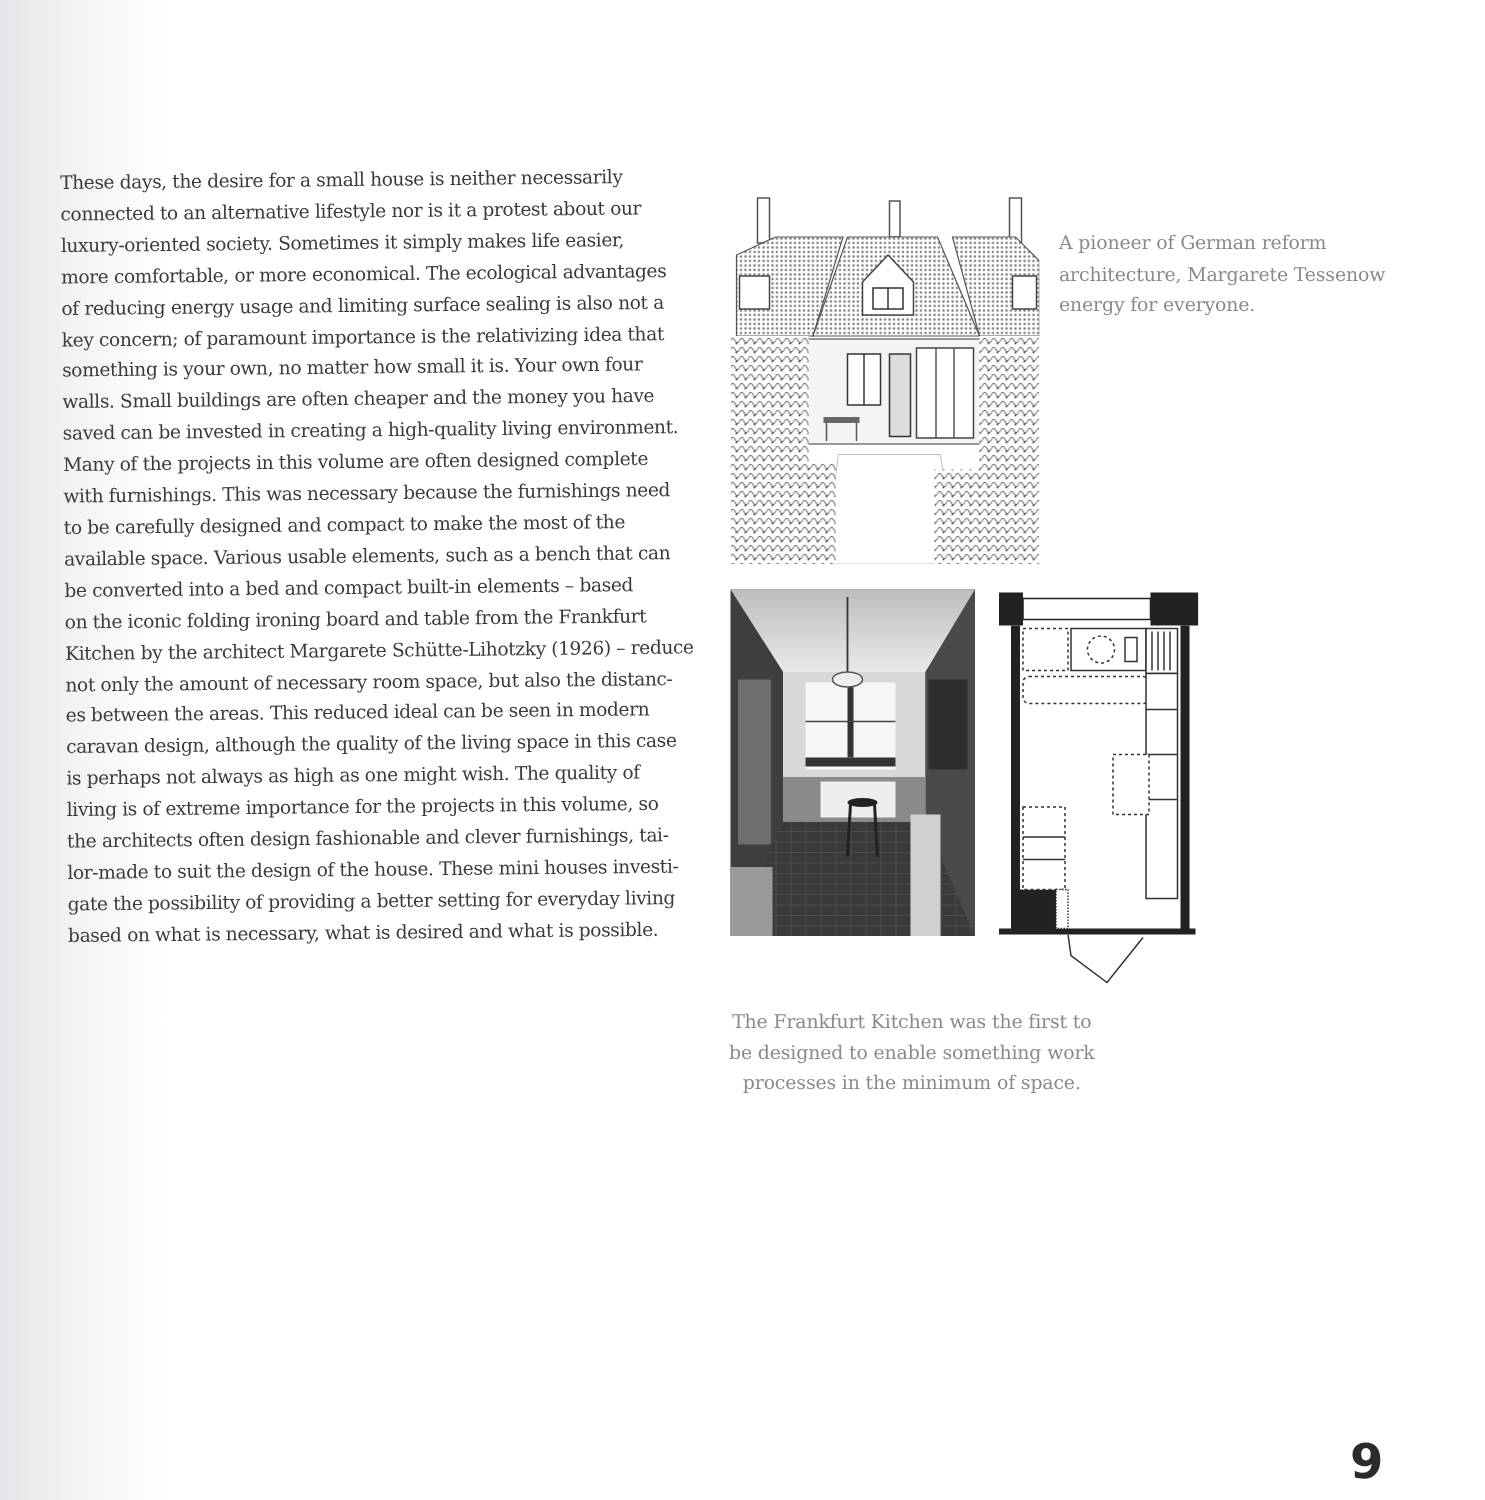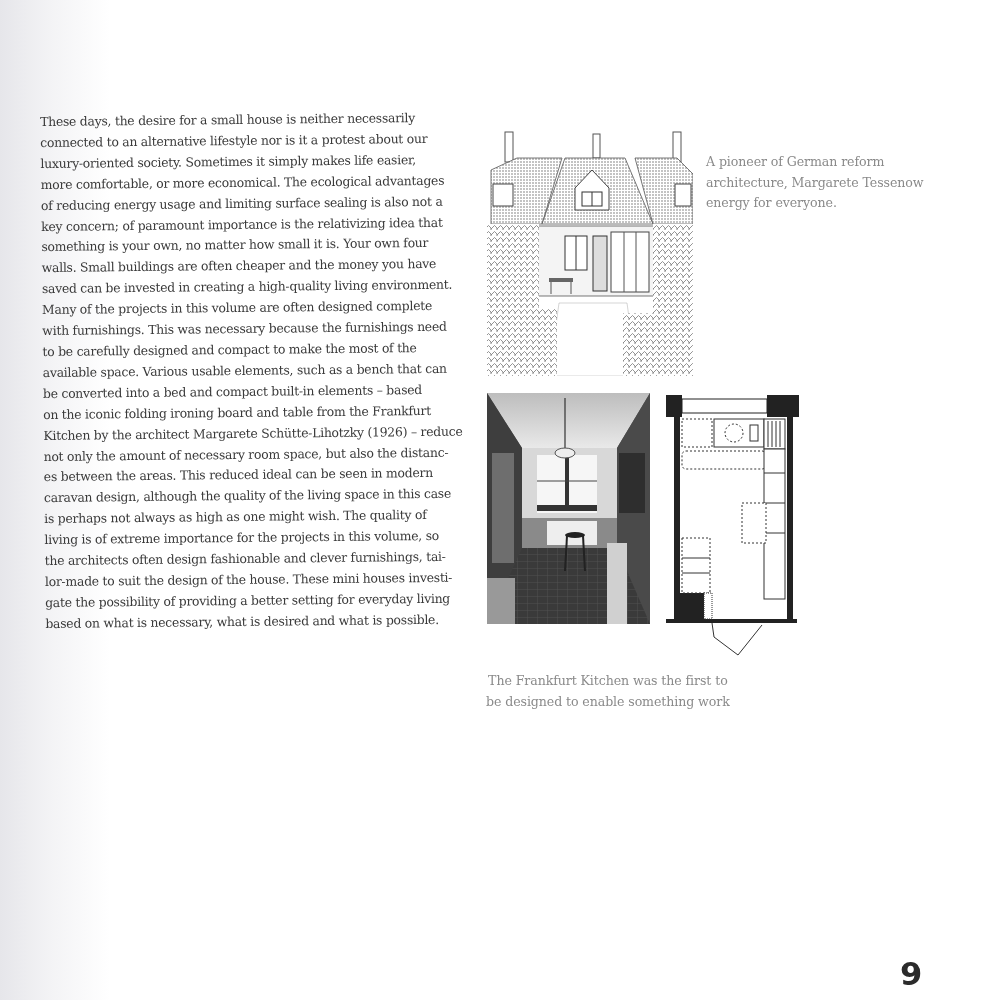--- a/index.html
+++ b/index.html
@@ -194,15 +194,16 @@
     <line x1="18" y1="180" x2="46" y2="180" stroke="#333"></line>
     <rect x="40" y="200" width="8" height="26" fill="#fff" stroke="#333" stroke-dasharray="1,1"></rect>
 
     <polyline points="48,230 50,244 74,262 98,232" fill="none" stroke="#333" stroke-width="1"></polyline>
   </svg>
 </div>
 
 <div class="caption cap-bottom">
   <span class="ln">The Frankfurt Kitchen was the first to</span>
   <span class="ln">be designed to enable something work</span>
+  <span class="ln">processes in the minimum of space.</span>
 </div>
 
 <div class="page-number">9</div>
 
 </body></html>

